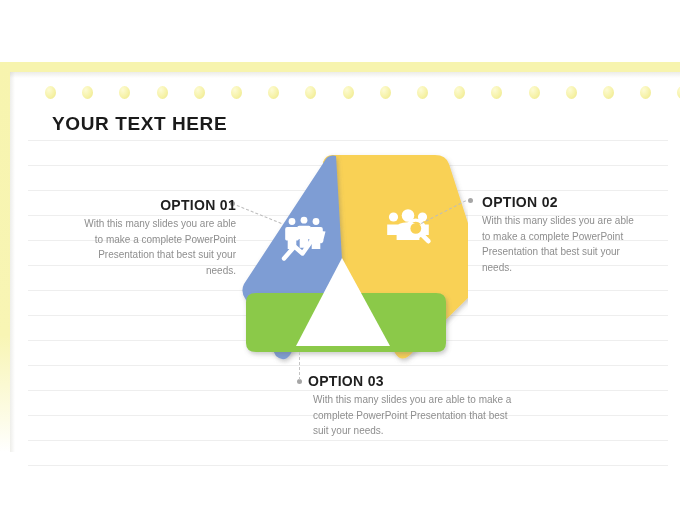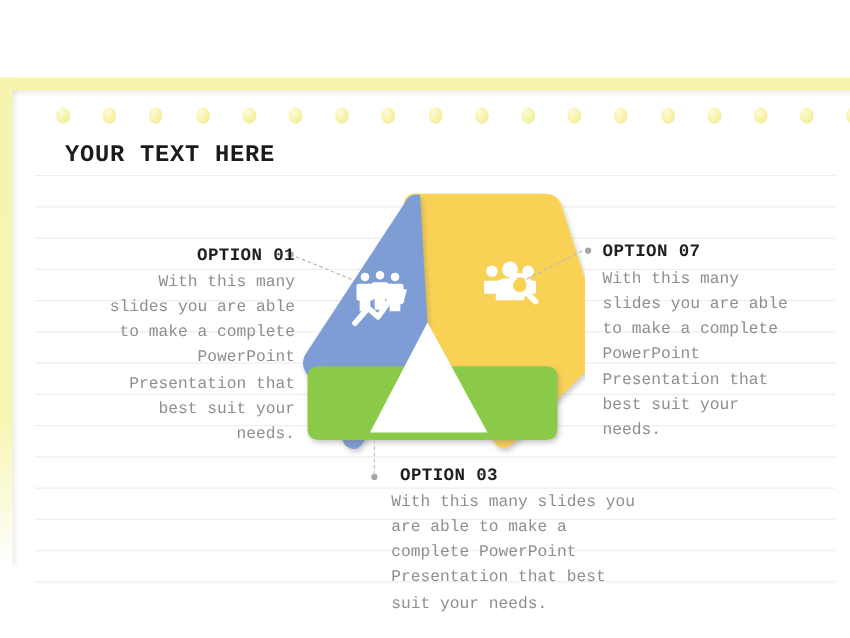--- a/index.html
+++ b/index.html
@@ -9,21 +9,20 @@
   }
   body {
     font-family: "Liberation Sans", sans-serif;
   }
   #slide {
     position: relative;
     width: 680px;
     height: 496px;
     background: #ffffff;
     overflow: hidden;
-    font-family: Liberation Mono, monospace;
   }
 
   
   .frame-top {
     position: absolute;
     left: 0;
     top: 62px;
     width: 680px;
     height: 10px;
     background: #f7f4ae;
@@ -134,29 +133,29 @@
   .opt-title {
     position: absolute;
     font-size: 14px;
     font-weight: bold;
     color: #1f1f1f;
     letter-spacing: 0.3px;
     white-space: nowrap;
   }
   .opt-body {
     position: absolute;
-    font-size: 13px;
+    font-size: 10px;
     line-height: 1.55;
     color: #8e8e8e;
   }
   .opt1-title { right: 444px; top: 197px; }
   .opt1-body  { right: 444px; top: 216px; width: 160px; text-align: right; }
   .opt2-title { left: 482px; top: 194px; }
   .opt2-body  { left: 482px; top: 213px; width: 160px; text-align: left; }
-  .opt3-title { left: 320px; top: 373px; }
+  .opt3-title { left: 308px; top: 373px; }
   .opt3-body  { left: 313px; top: 392px; width: 210px; text-align: left; }
 </style>
 </head>
 <body>
 
 <div id="slide">
 
   <div class="frame-top"></div>
   <div class="frame-left"></div>
   <div class="frame-inner-shadow"></div>
@@ -285,19 +284,19 @@
 
   <div class="conn-dot" style="left:468px; top:198px;"></div>
   <div class="conn-line" style="left:421px; top:223px; width:50px; transform: rotate(-27deg);"></div>
 
   <div class="conn-dot" style="left:297px; top:379px;"></div>
   <div class="conn-line-v" style="left:299px; top:352px; height:28px;"></div>
 
   <div class="opt-title opt1-title">OPTION 01</div>
   <div class="opt-body opt1-body">With this many slides you are able to make a complete PowerPoint Presentation that best suit your needs.</div>
 
-  <div class="opt-title opt2-title">OPTION 07</div>
+  <div class="opt-title opt2-title">OPTION 02</div>
   <div class="opt-body opt2-body">With this many slides you are able to make a complete PowerPoint Presentation that best suit your needs.</div>
 
   <div class="opt-title opt3-title">OPTION 03</div>
   <div class="opt-body opt3-body">With this many slides you are able to make a complete PowerPoint Presentation that best suit your needs.</div>
 
 </div>
 
 </body></html>

